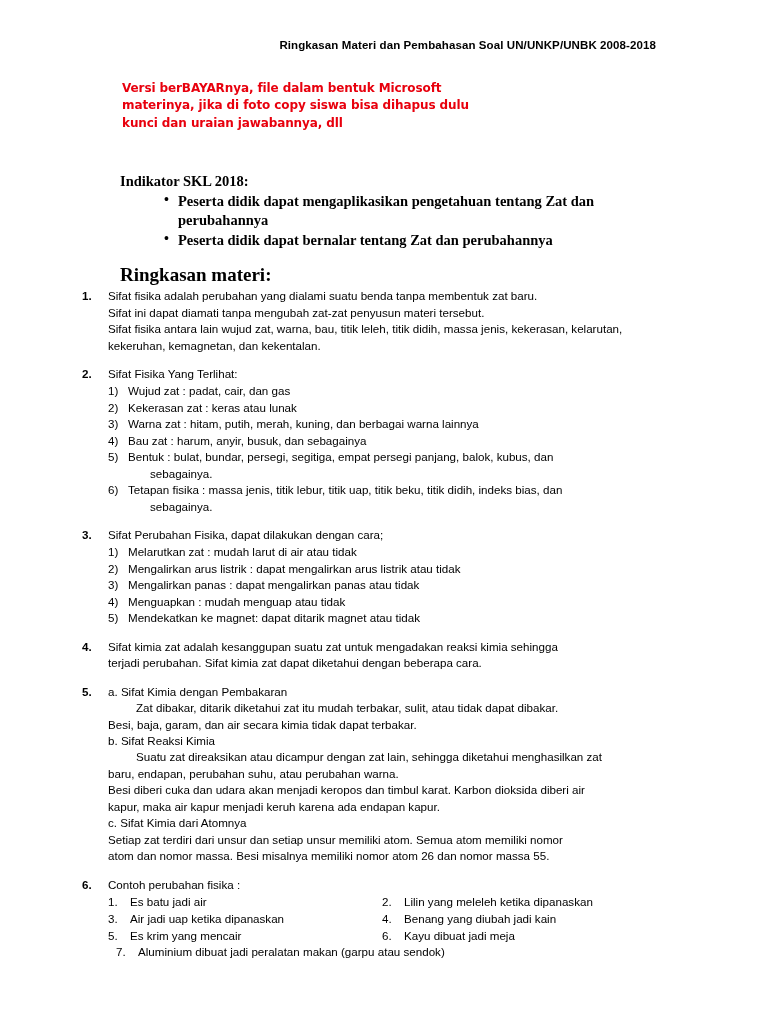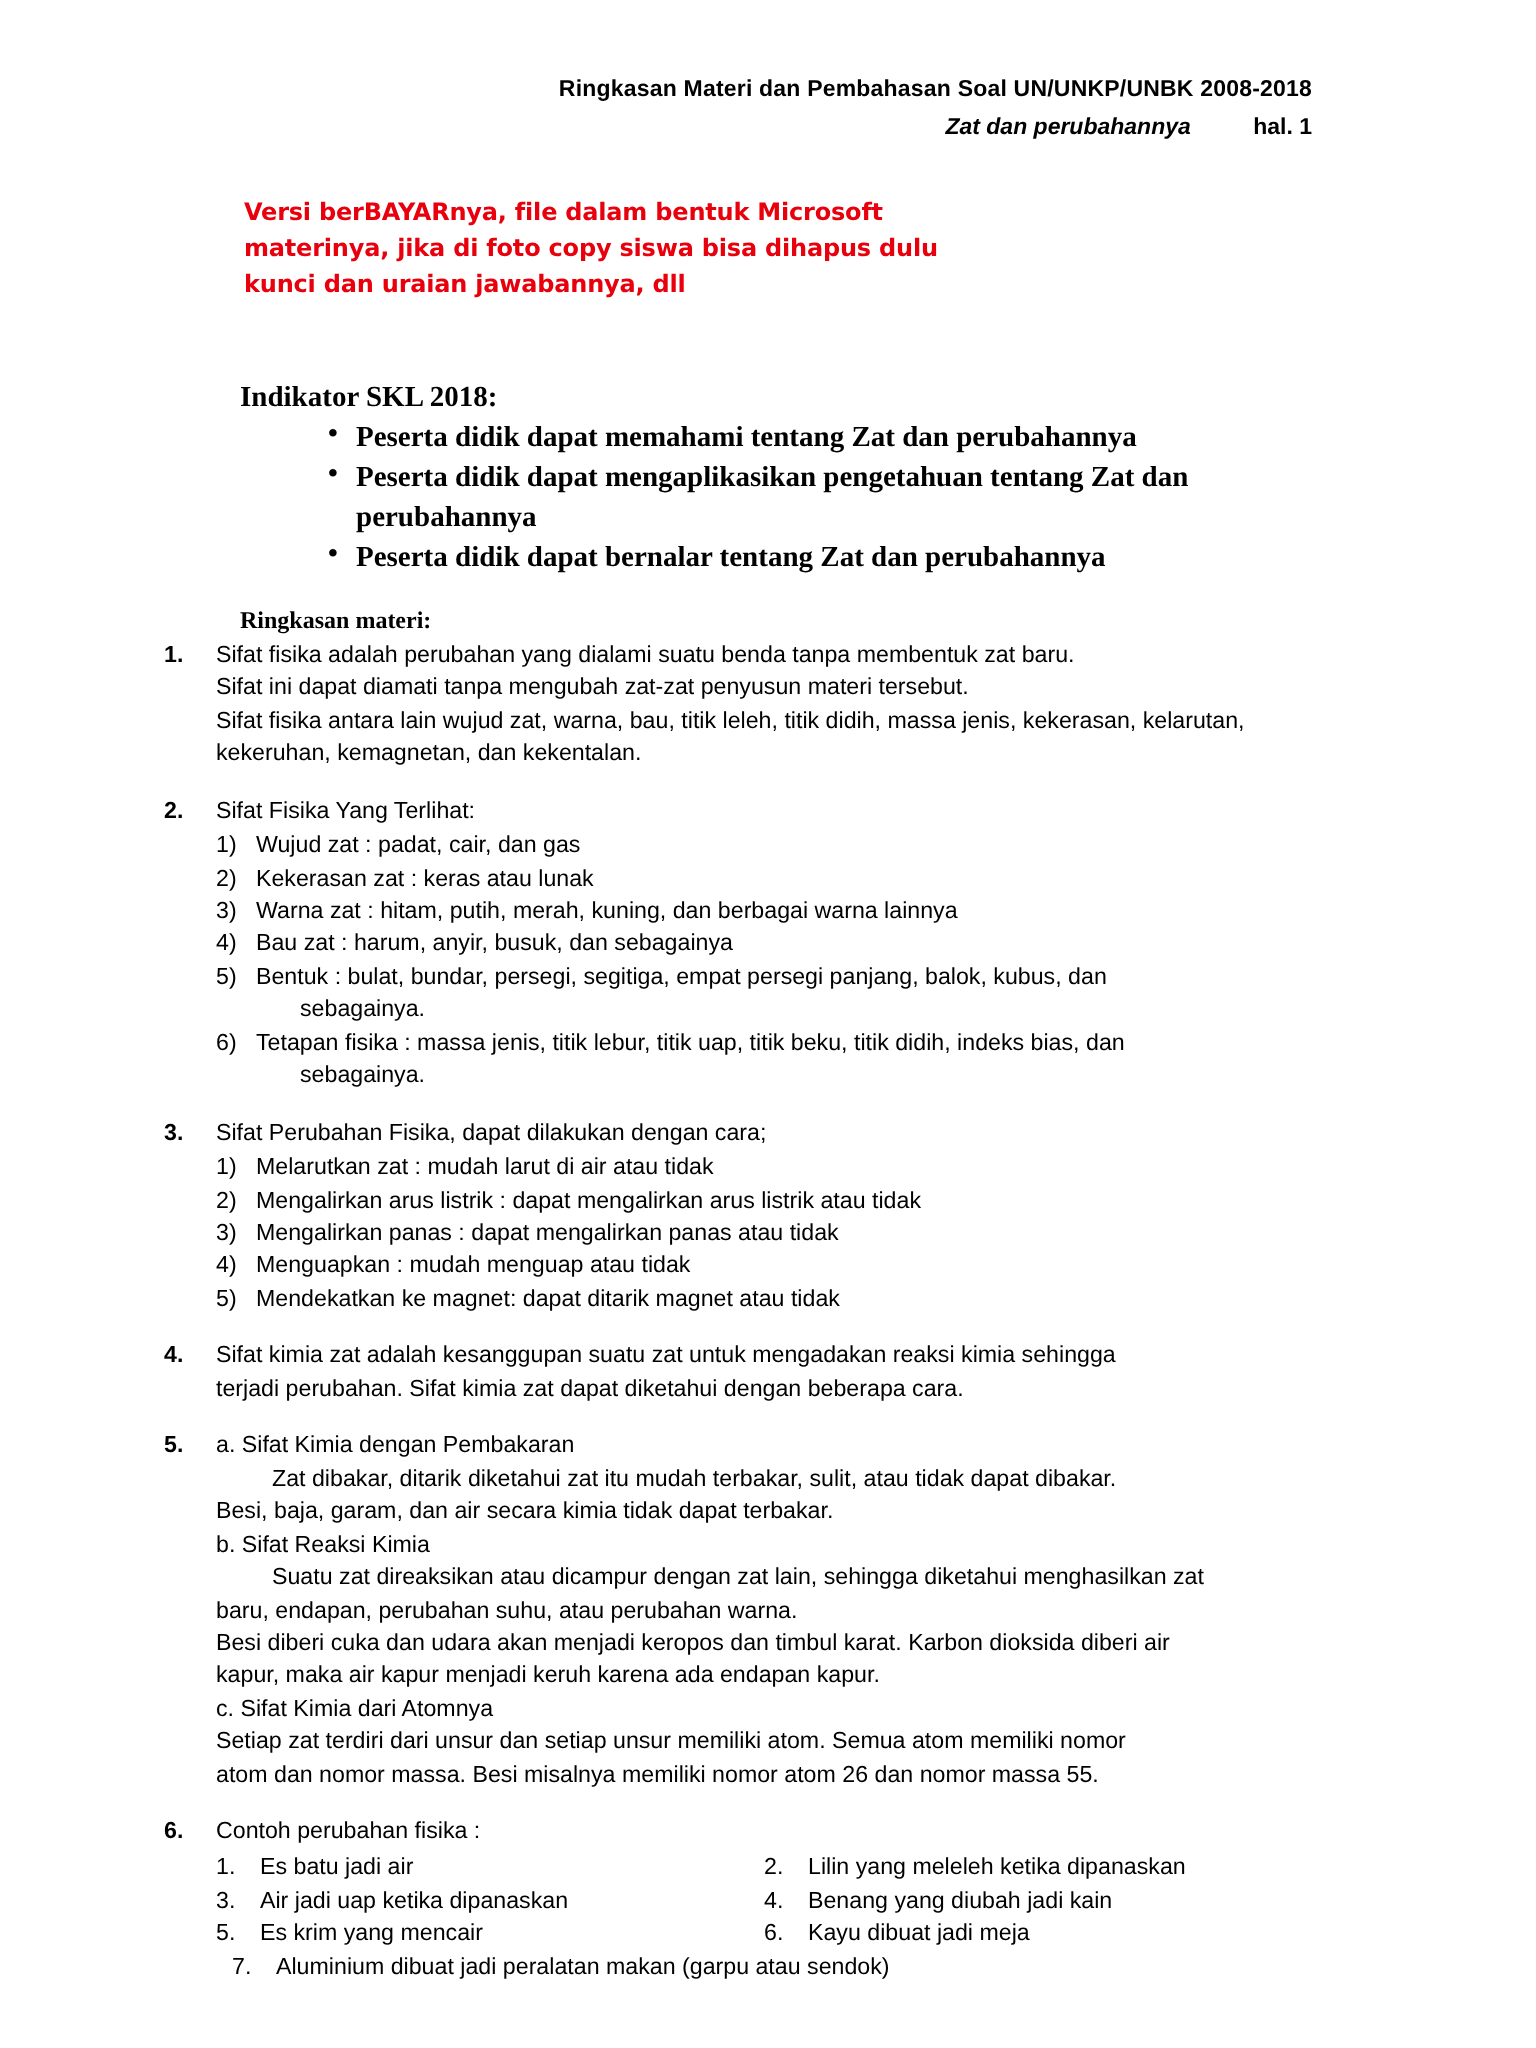--- a/index.html
+++ b/index.html
@@ -89,21 +89,21 @@
     content: "\2022";
     position: absolute;
     left: 0;
     top: -1px;
     font-size: 14px;
   }
 
   .ringkasan-title {
     font-family: "Liberation Serif", serif;
     font-weight: 700;
-    font-size: 12px;
+    font-size: 19px;
     margin-top: 14px;
     margin-bottom: 2px;
   }
 
   
   .numlist {
     margin: 0;
     padding: 0;
     list-style: none;
     margin-left: -38px;
@@ -180,37 +180,32 @@
     padding-left: 8px;
   }
 </style>
 </head>
 <body>
 
 <div class="page">
 
   <div class="header">
     <div class="line1">Ringkasan Materi dan Pembahasan Soal UN/UNKP/UNBK 2008-2018</div>
-    <div class="line2">
-      <span class="subject">Zat dan perubahannya</span>
-      <span class="page-no">hal. 1</span>
-    </div>
   </div>
 
   <div class="promo">
     <div>Versi berBAYARnya, file dalam bentuk Microsoft</div>
     <div>materinya, jika di foto copy siswa bisa dihapus dulu</div>
     <div>kunci dan uraian jawabannya, dll</div>
   </div>
 
   <div class="content">
 
     <div class="skl-title">Indikator SKL 2018:</div>
     <ul class="skl">
-      <li>Peserta didik dapat memahami tentang Zat dan perubahannya</li>
       <li>Peserta didik dapat mengaplikasikan pengetahuan tentang Zat dan perubahannya</li>
       <li>Peserta didik dapat bernalar tentang Zat dan perubahannya</li>
     </ul>
 
     <div class="ringkasan-title">Ringkasan materi:</div>
 
     <ol class="numlist">
 
       <li>
         <span class="num">1.</span>

